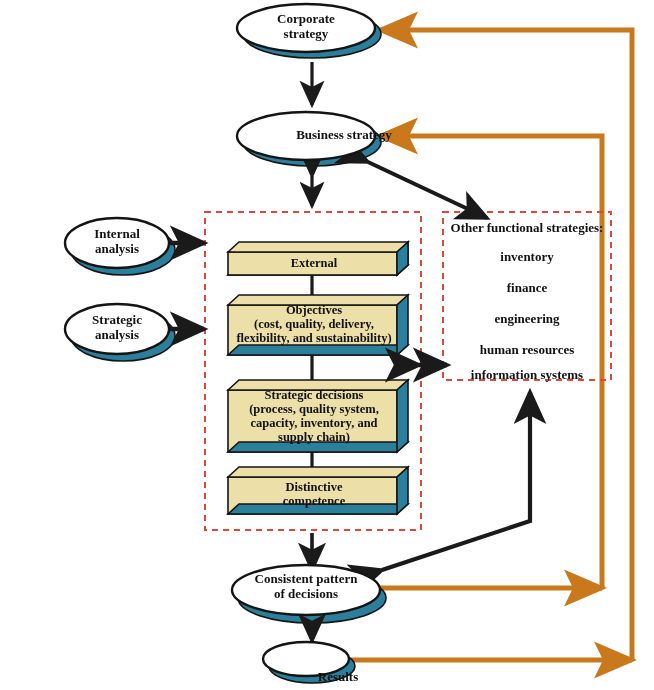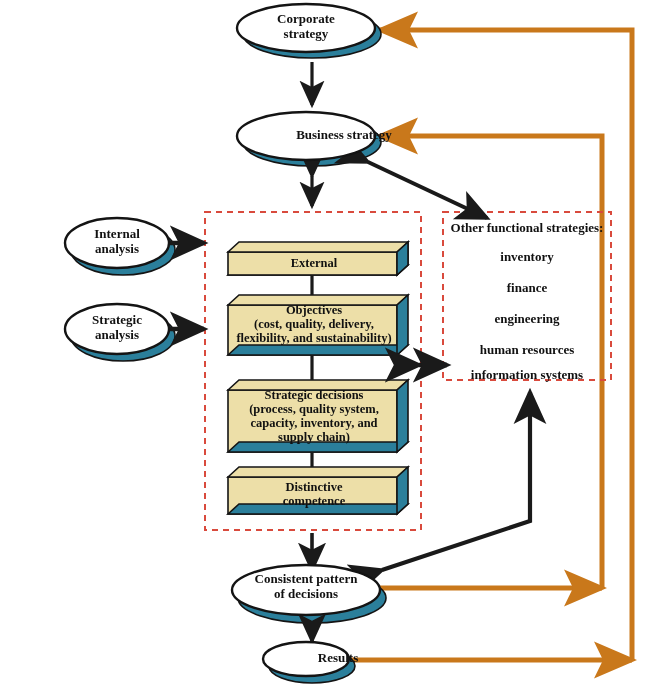--- a/index.html
+++ b/index.html
@@ -116,21 +116,21 @@
   <div class="lbl ell-lbl" style="left:65px;top:313px;width:104px;">
     <div>Strategic</div>
     <div>analysis</div>
   </div>
 
   <div class="lbl ell-lbl" style="left:232px;top:572px;width:148px;">
     <div>Consistent pattern</div>
     <div>of decisions</div>
   </div>
 
-  <div class="lbl ell-lbl" style="left:263px;top:651px;width:86px;padding-left:32px;">
+  <div class="lbl ell-lbl" style="left:263px;top:670px;width:86px;padding-left:32px;">
     <div>Results</div>
   </div>
 
 
   <div class="lbl box-lbl" style="left:231px;top:256px;width:166px;">
     <div>External</div>
   </div>
 
   <div class="lbl box-lbl" style="left:226px;top:303px;width:176px;">
     <div>Objectives</div>

